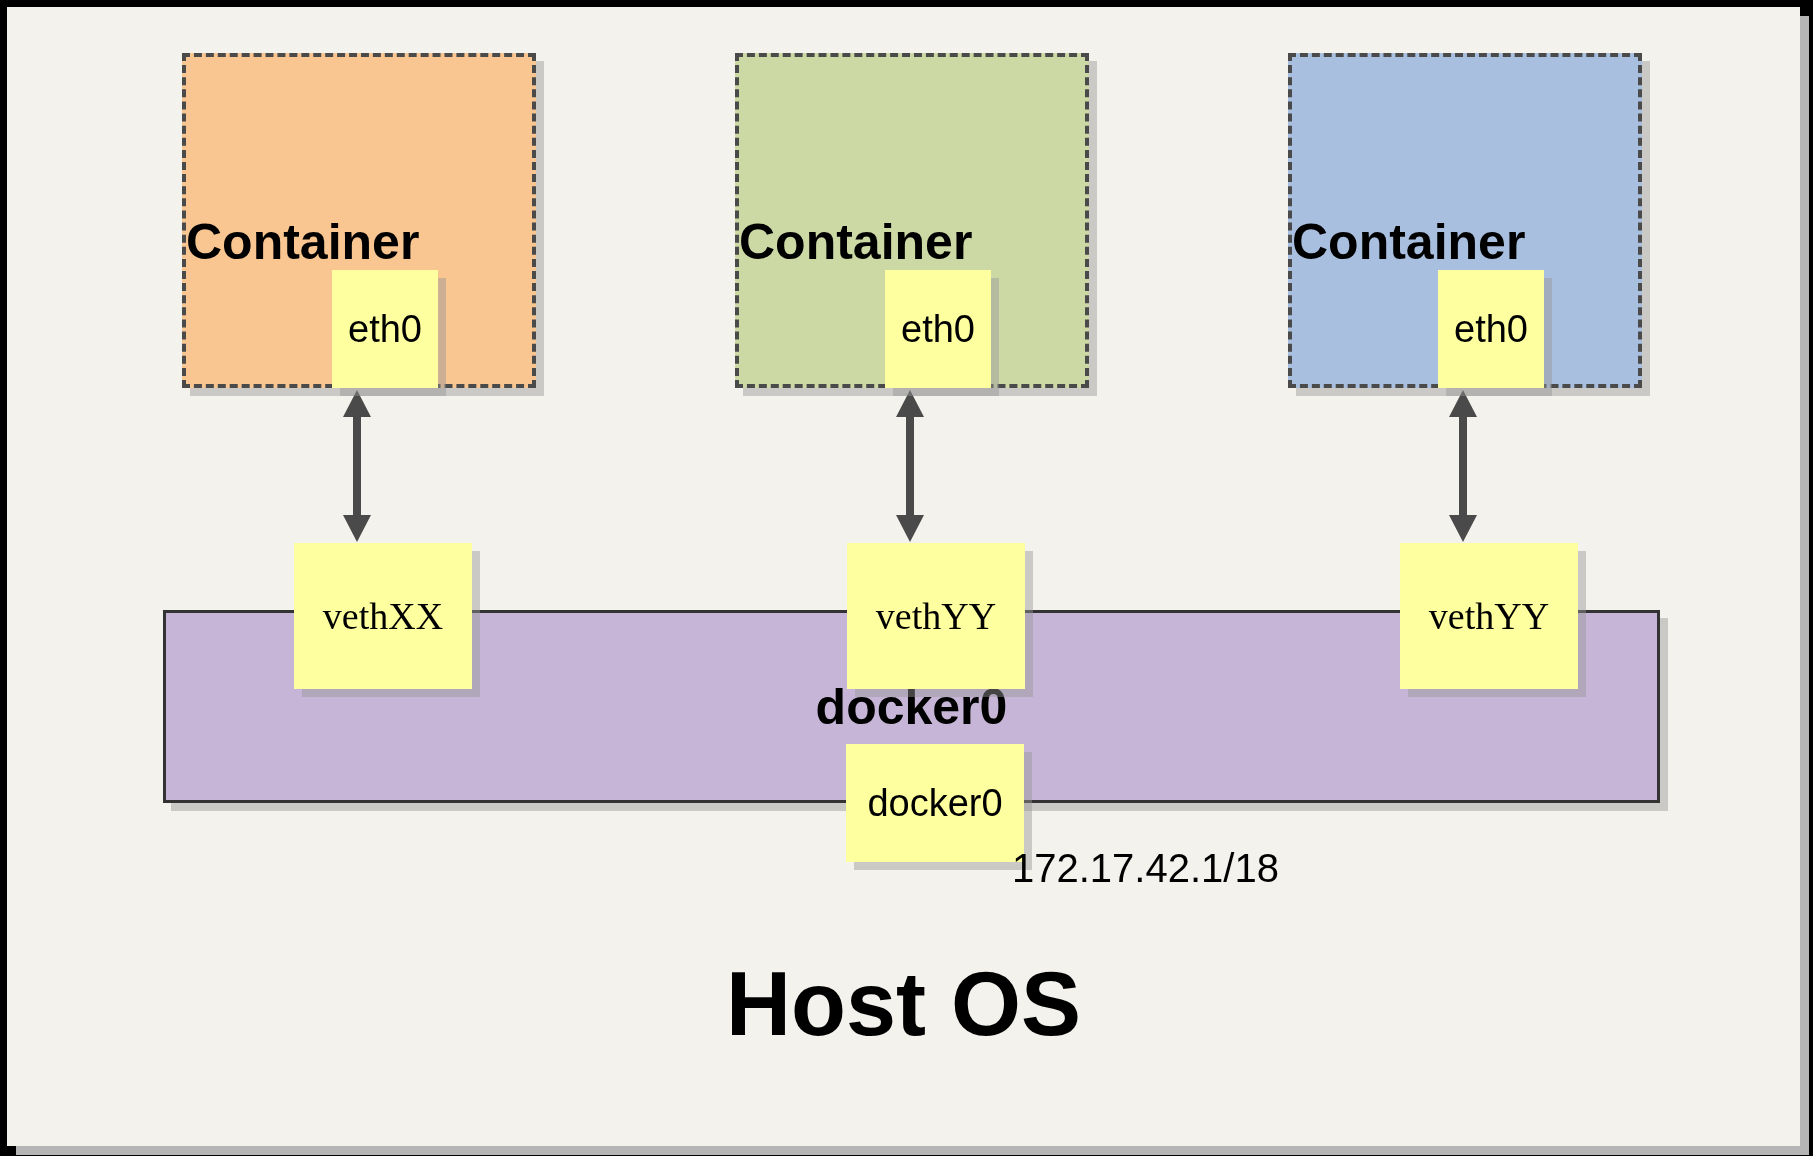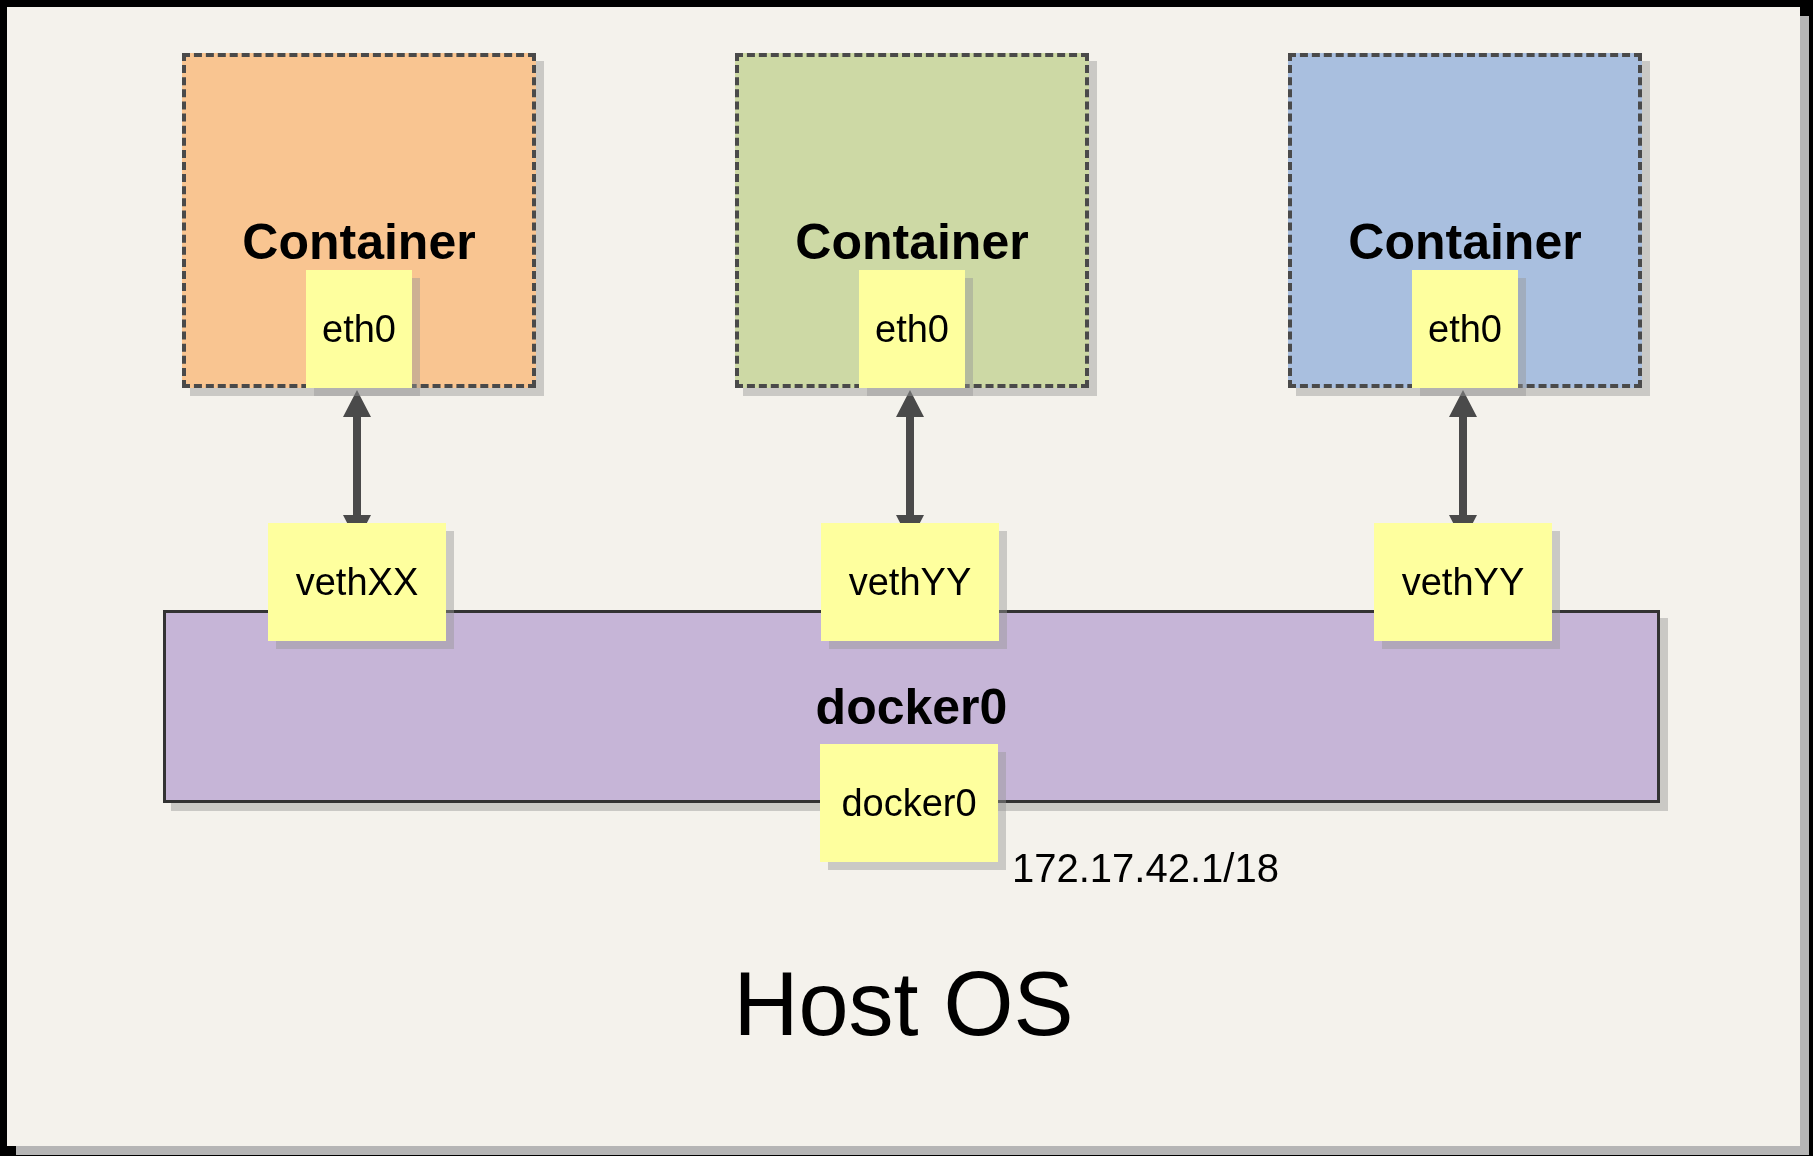--- a/index.html
+++ b/index.html
@@ -19,40 +19,42 @@
   }
   .container-box {
     position: absolute; top: 46px;
     width: 354px; height: 335px;
     border: 4px dashed #4a4a4a;
     box-sizing: border-box;
     box-shadow: 8px 8px 0 rgba(150,150,150,0.45);
   }
   .container-box .container-label {
     position: absolute; left: 0; right: 0; top: 160px;
-    text-align: center;
+    text-align: left;
     font-size: 50px; font-weight: bold; line-height: 1;
   }
   .note {
     background: #feff9e;
     box-shadow: 8px 8px 0 rgba(150,150,150,0.45);
     display: flex; align-items: center; justify-content: center;
     font-size: 38px; line-height: 1;
     box-sizing: border-box;
+    margin-left: 26px;
   }
   .eth-box {
     position: absolute; left: 50%; bottom: -4px;
     transform: translateX(-50%);
     width: 106px; height: 118px;
     z-index: 3;
   }
   .veth-box {
-    position: absolute; top: 516px;
-    width: 178px; height: 118px;
+    position: absolute; top: 536px;
+    width: 178px; height: 146px;
     z-index: 3;
+    font-family: Liberation Serif, serif;
   }
   .arrow {
     position: absolute; top: 383px;
     width: 30px; height: 152px;
     z-index: 2;
   }
   .bridge-bar {
     position: absolute; left: 156px; top: 603px;
     width: 1497px; height: 193px;
     background: #c6b5d7;
@@ -74,21 +76,21 @@
   }
   .ip-label {
     position: absolute; left: 1005px; top: 841px;
     font-size: 40px; line-height: 1;
     z-index: 3;
   }
   .host-label {
     position: absolute; left: 0; right: 0; top: 952px;
     text-align: center;
     font-size: 90px; line-height: 1;
-    font-weight: normal;
+    font-weight: bold;
   }
   .c1 { left: 175px; }
   .c2 { left: 728px; }
   .c3 { left: 1281px; }
   .a1 { left: 335px; }
   .a2 { left: 888px; }
   .a3 { left: 1441px; }
   .v1 { left: 261px; }
   .v2 { left: 814px; }
   .v3 { left: 1367px; }

